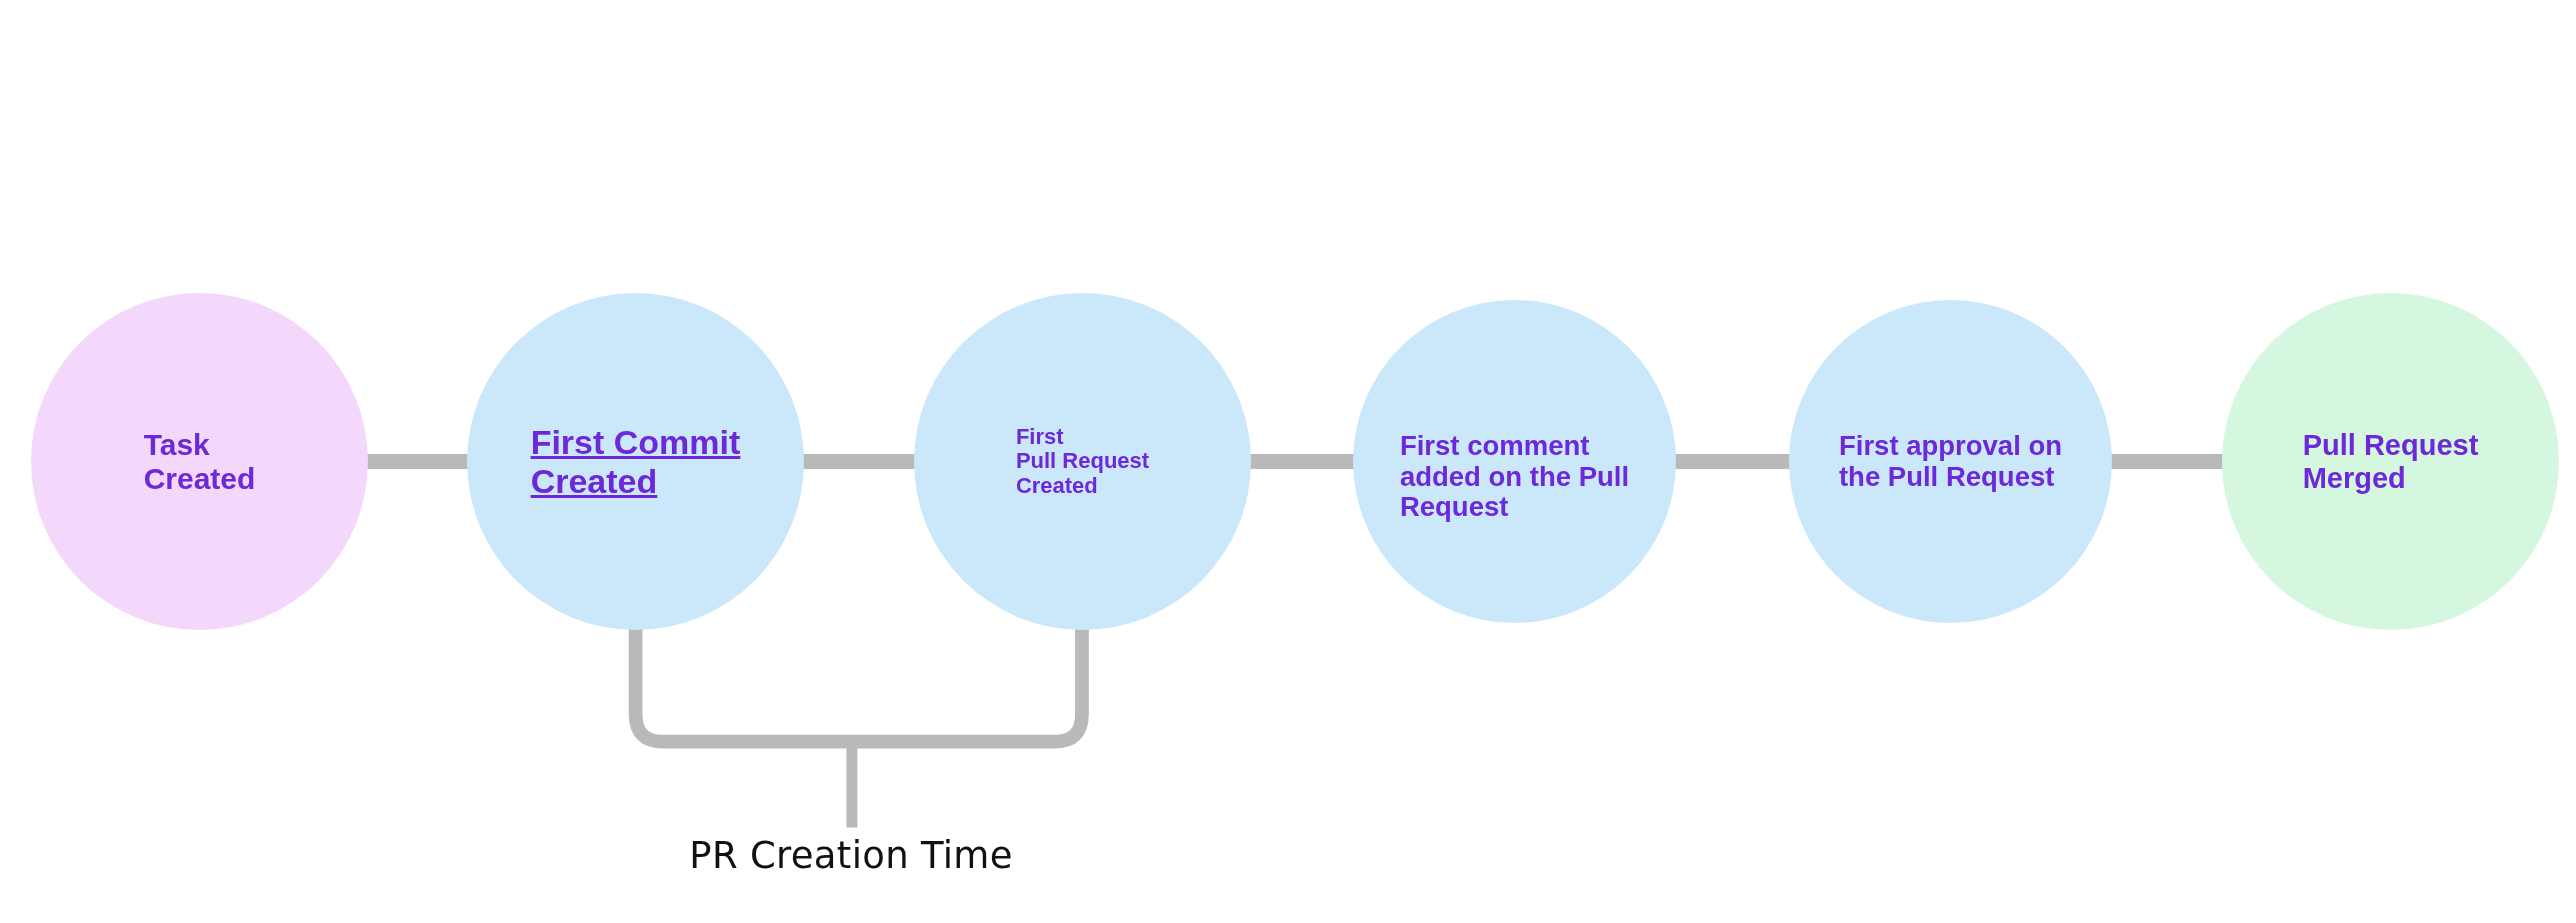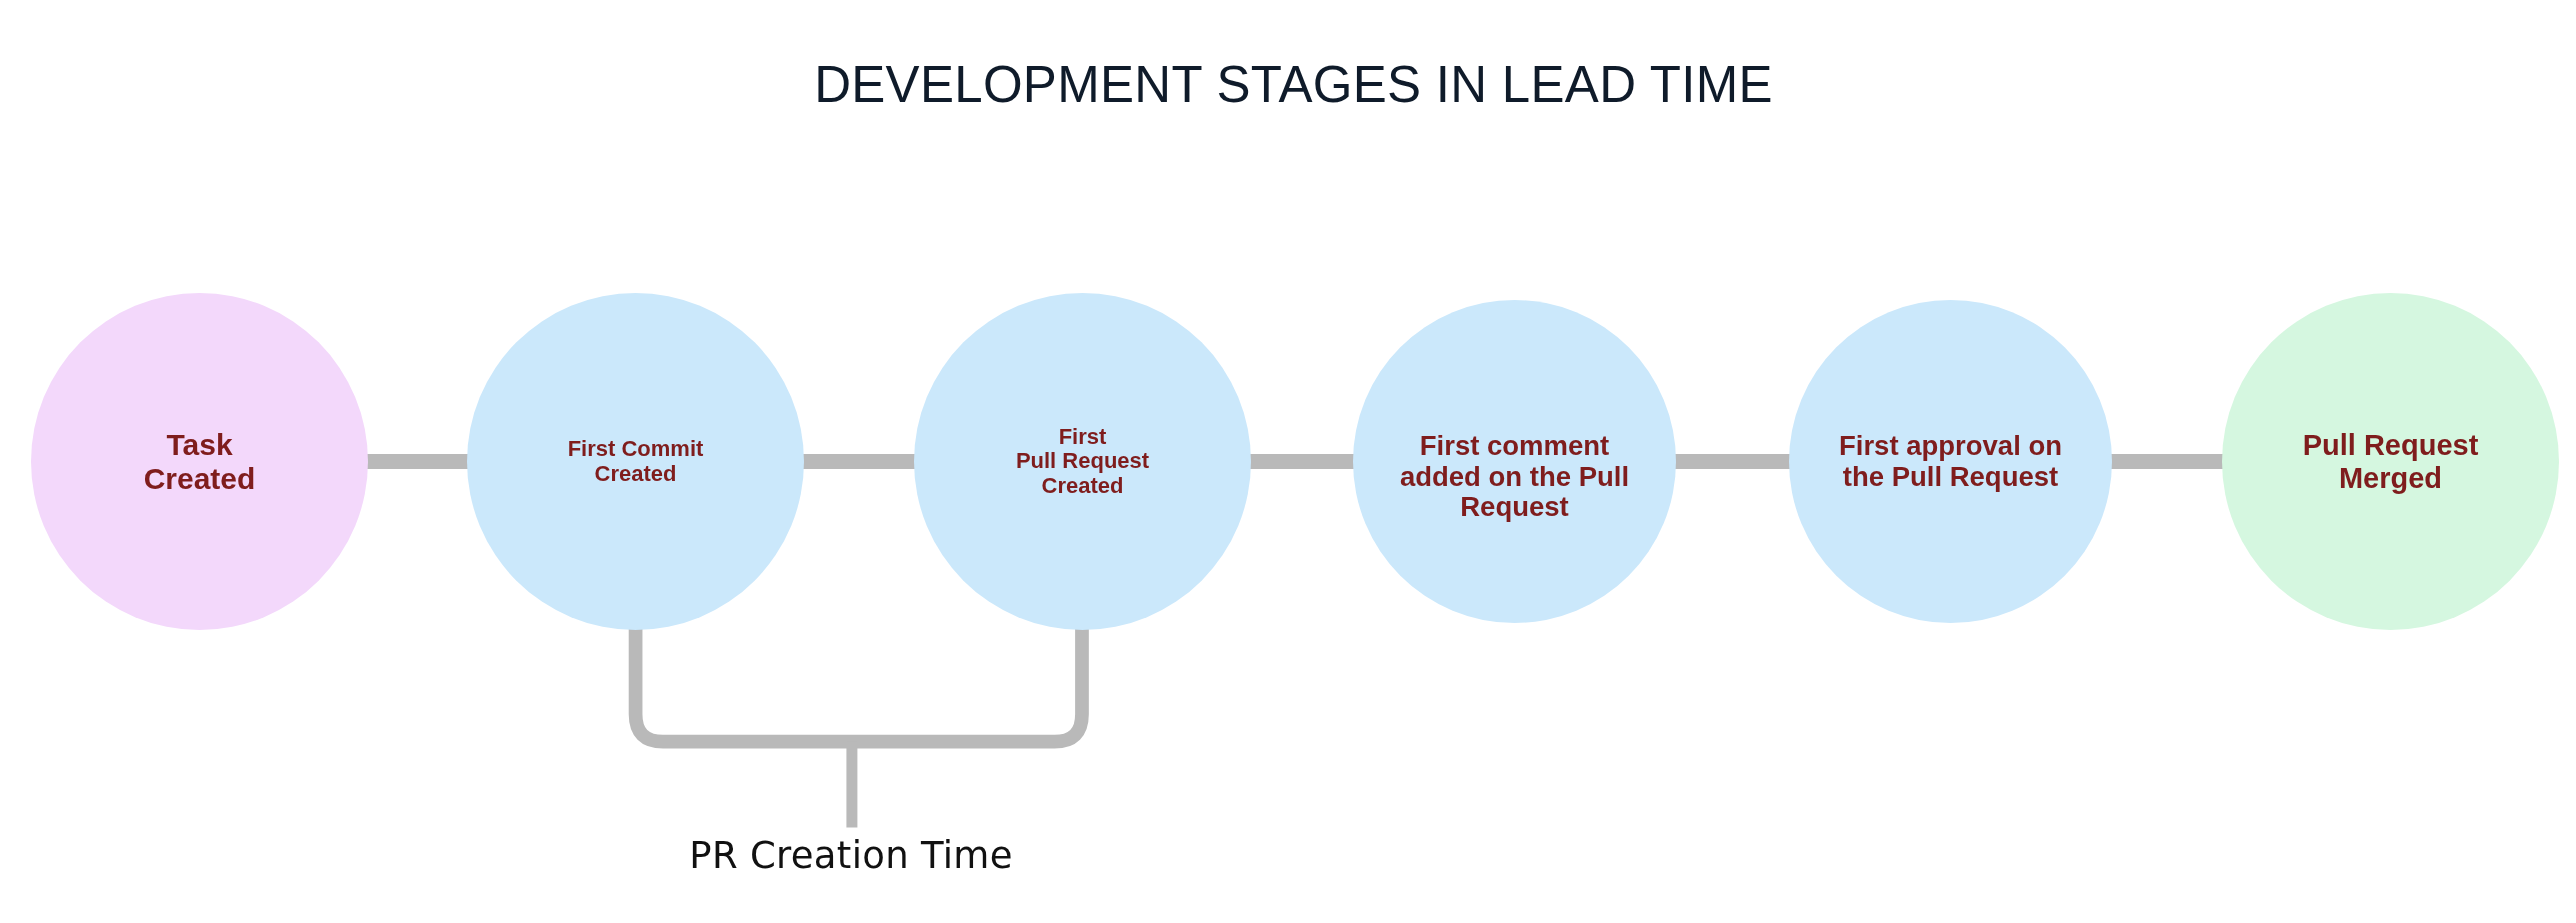--- a/index.html
+++ b/index.html
@@ -52,22 +52,22 @@
     display: flex;
     align-items: center;
     justify-content: center;
     box-sizing: border-box;
   }
   .node-label {
     font-family: "Liberation Sans", sans-serif;
     font-weight: 700;
     font-size: 29px;
     line-height: 1.12;
-    color: #7f1d1d;
-    text-align: center;
+    color: #6d28d9;
+    text-align: left;
     white-space: pre-line;
     padding: 0 18px;
   }
   
   #pr-time-box {
     position: absolute;
     left: 649px;
     top: 817px;
     width: 404px;
     height: 77px;
@@ -100,31 +100,28 @@
 
     <path d="M 925 915
              L 925 1040
              Q 925 1080 965 1080
              L 1535 1080
              Q 1575 1080 1575 1040
              L 1575 915" fill="none" stroke="#b9b9b9" stroke-width="20" stroke-linecap="butt"></path>
     <line x1="1240" y1="1080" x2="1240" y2="1205" stroke="#b9b9b9" stroke-width="16"></line>
   </svg>
 
-  <div id="title-banner">
-    <span id="title-text">DEVELOPMENT STAGES IN LEAD TIME</span>
-  </div>
 
   <div class="node" style="left:31px; top:293px; width:337px; height:337px; background:#f3d8fb;">
     <span class="node-label" style="font-size:30px;">Task
 Created</span>
   </div>
 
   <div class="node" style="left:467px; top:293px; width:337px; height:337px; background:#cbe8fb;">
-    <span class="node-label" style="font-size:22px;">First Commit
+    <span class="node-label" style="font-size:34px;text-decoration:underline;">First Commit
 Created</span>
   </div>
 
   <div class="node" style="left:914px; top:293px; width:337px; height:337px; background:#cbe8fb;">
     <span class="node-label" style="font-size:22px;">First
 Pull Request
 Created</span>
   </div>
 
   <div class="node" style="left:1353px; top:300px; width:323px; height:323px; background:#cbe8fb;">

